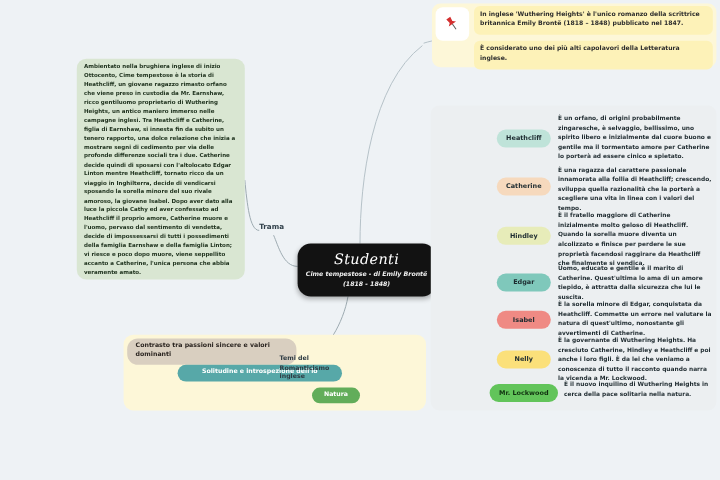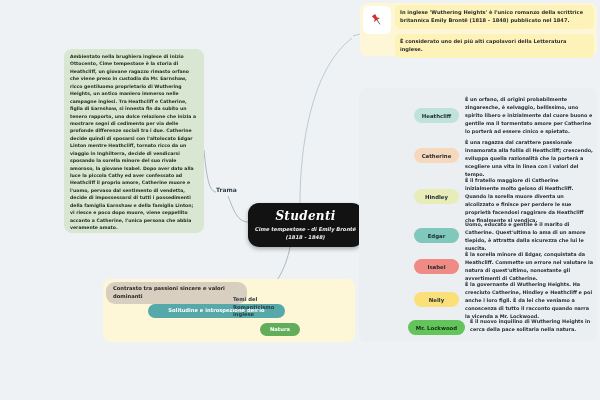--- a/index.html
+++ b/index.html
@@ -47,21 +47,21 @@
   }
 
   
   .center-node{
     position:absolute;left:248px;top:203px;width:115px;height:44px;
     background:#121212;border-radius:11px;
     display:flex;flex-direction:column;align-items:center;justify-content:center;
     box-shadow:0 2px 4px rgba(0,0,0,.3);
   }
   .center-title{
-    font-family:"DejaVu Serif", serif;font-style:italic;font-weight:bold;
+    font-family:"DejaVu Serif", serif;font-style:italic;font-weight:normal;
     color:#ffffff;font-size:12px;letter-spacing:.3px;margin-bottom:3px;
   }
   .center-sub{
     color:#f0f0f0;font-size:5.2px;line-height:1.5;text-align:center;
     font-weight:bold;font-style:italic;
   }
 
   
   .pers-label{
     position:absolute;left:365px;top:228px;width:36px;

